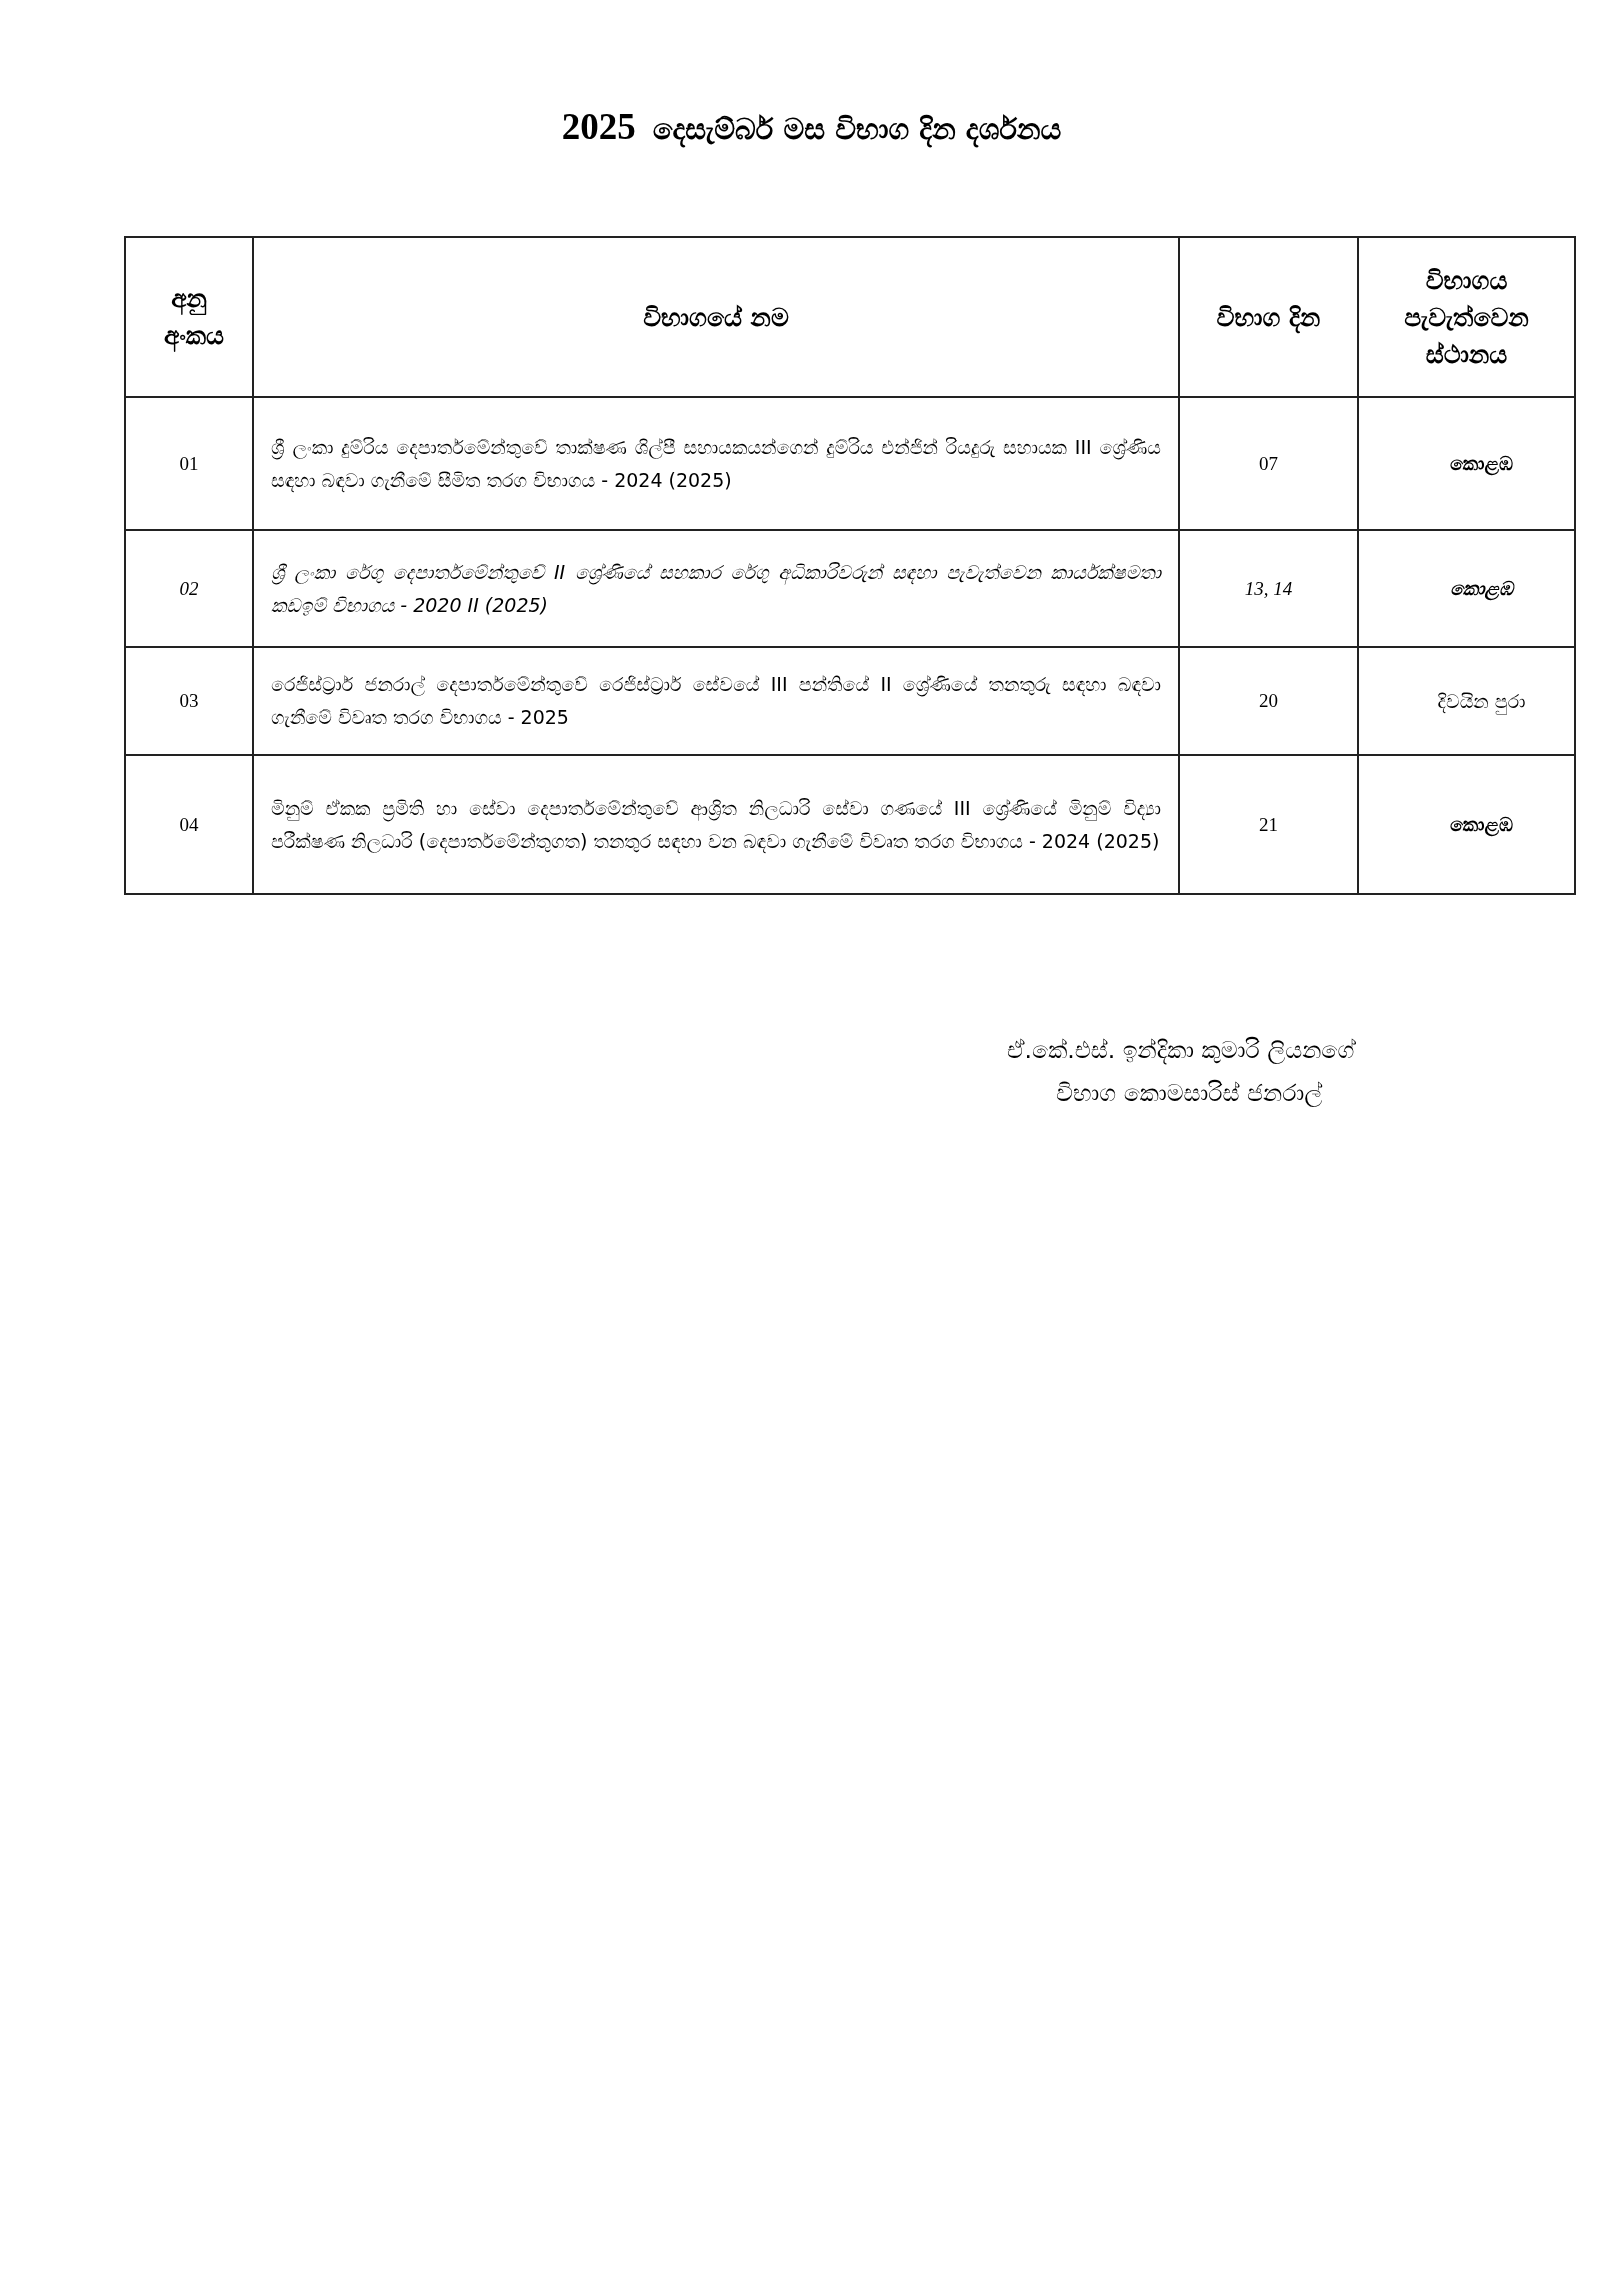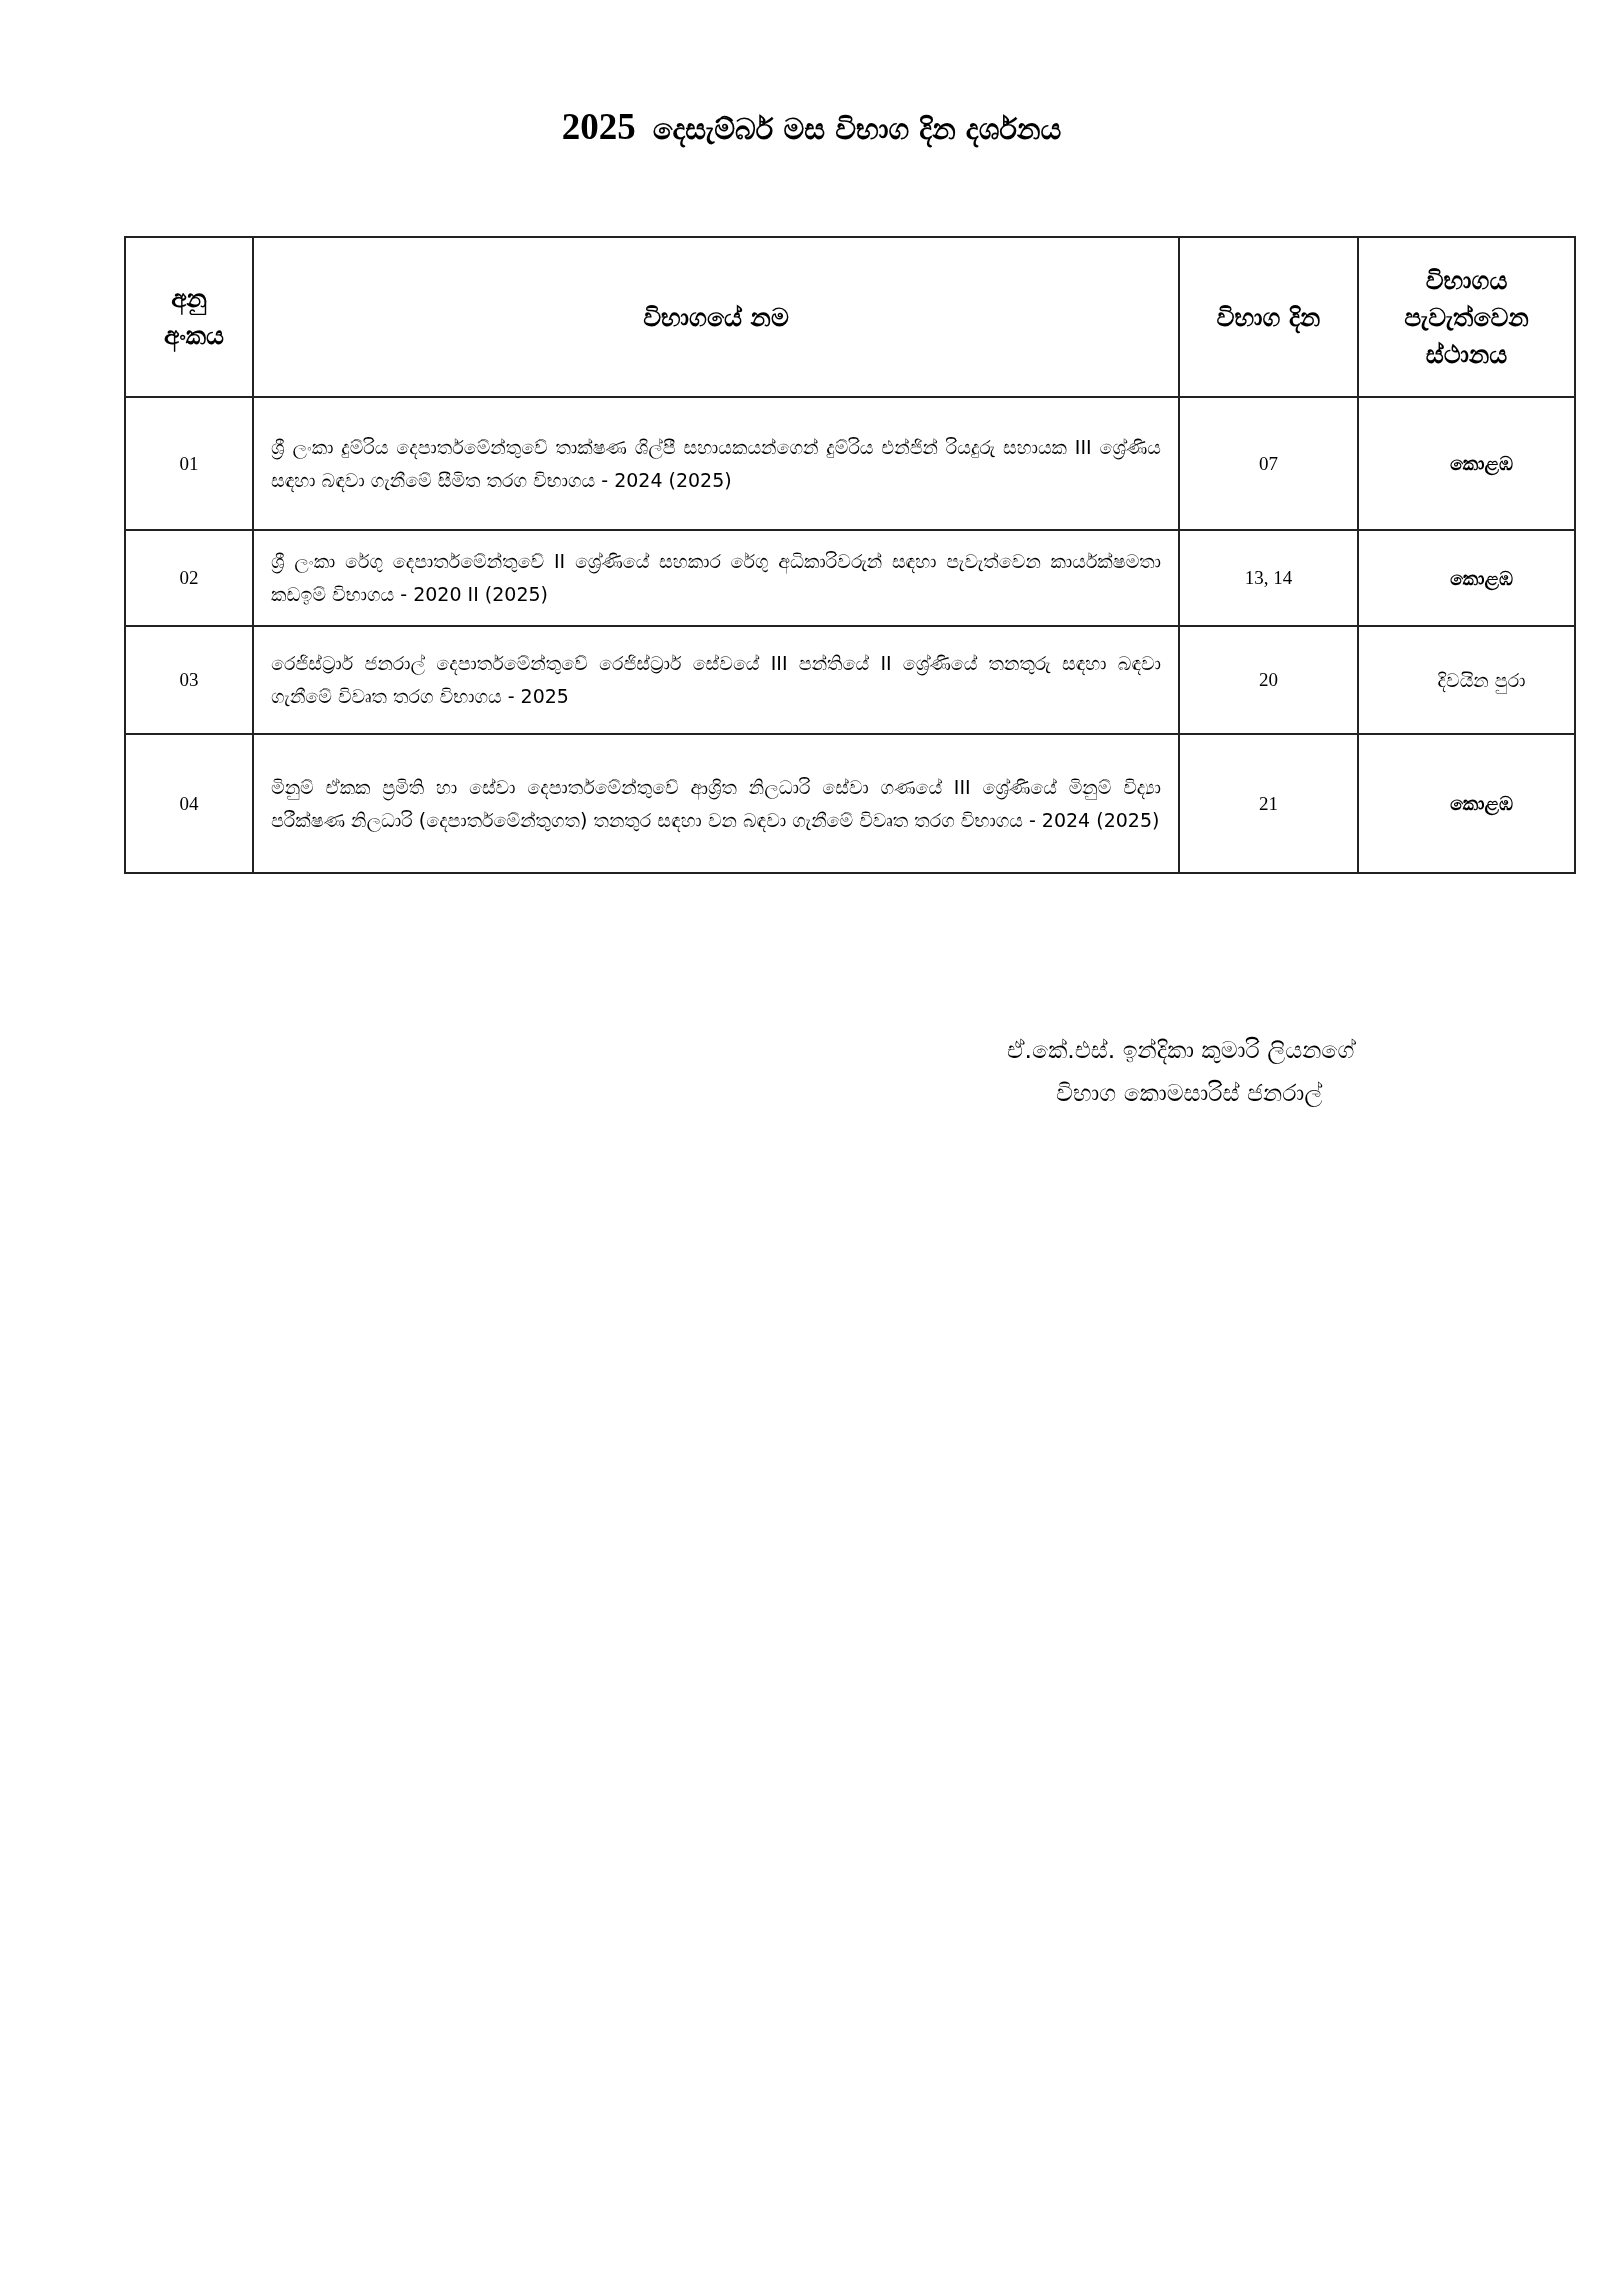--- a/index.html
+++ b/index.html
@@ -41,21 +41,21 @@
       <th style="padding:0 19.6px;">විභාගය පැවැත්වෙන ස්ථානය</th>
     </tr>
   </thead>
   <tbody>
     <tr style="height:133px;">
       <td class="num">01</td>
       <td class="name">ශ්‍රී ලංකා දුම්රිය දෙපාර්තමේන්තුවේ තාක්ෂණ ශිල්පී සහායකයන්ගෙන් දුම්රිය එන්ජින් රියදුරු සහායක III ශ්‍රේණිය සඳහා බඳවා ගැනීමේ සීමිත තරග විභාගය - 2024 (2025)</td>
       <td class="date">07</td>
       <td class="place">කොළඹ</td>
     </tr>
-    <tr style="height:96px;">
+    <tr style="height:117px;font-style:italic;">
       <td class="num">02</td>
       <td class="name">ශ්‍රී ලංකා රේගු දෙපාර්තමේන්තුවේ II ශ්‍රේණියේ සහකාර රේගු අධිකාරිවරුන් සඳහා පැවැත්වෙන කාර්යක්ෂමතා කඩඉම් විභාගය - 2020 II (2025)</td>
       <td class="date">13, 14</td>
       <td class="place">කොළඹ</td>
     </tr>
     <tr style="height:108px;">
       <td class="num">03</td>
       <td class="name">රෙජිස්ට්‍රාර් ජනරාල් දෙපාර්තමේන්තුවේ රෙජිස්ට්‍රාර් සේවයේ III පන්තියේ II ශ්‍රේණියේ තනතුරු සඳහා බඳවා ගැනීමේ විවෘත තරග විභාගය - 2025</td>
       <td class="date">20</td>
       <td class="place" style="font-weight:normal;">දිවයින පුරා</td>

